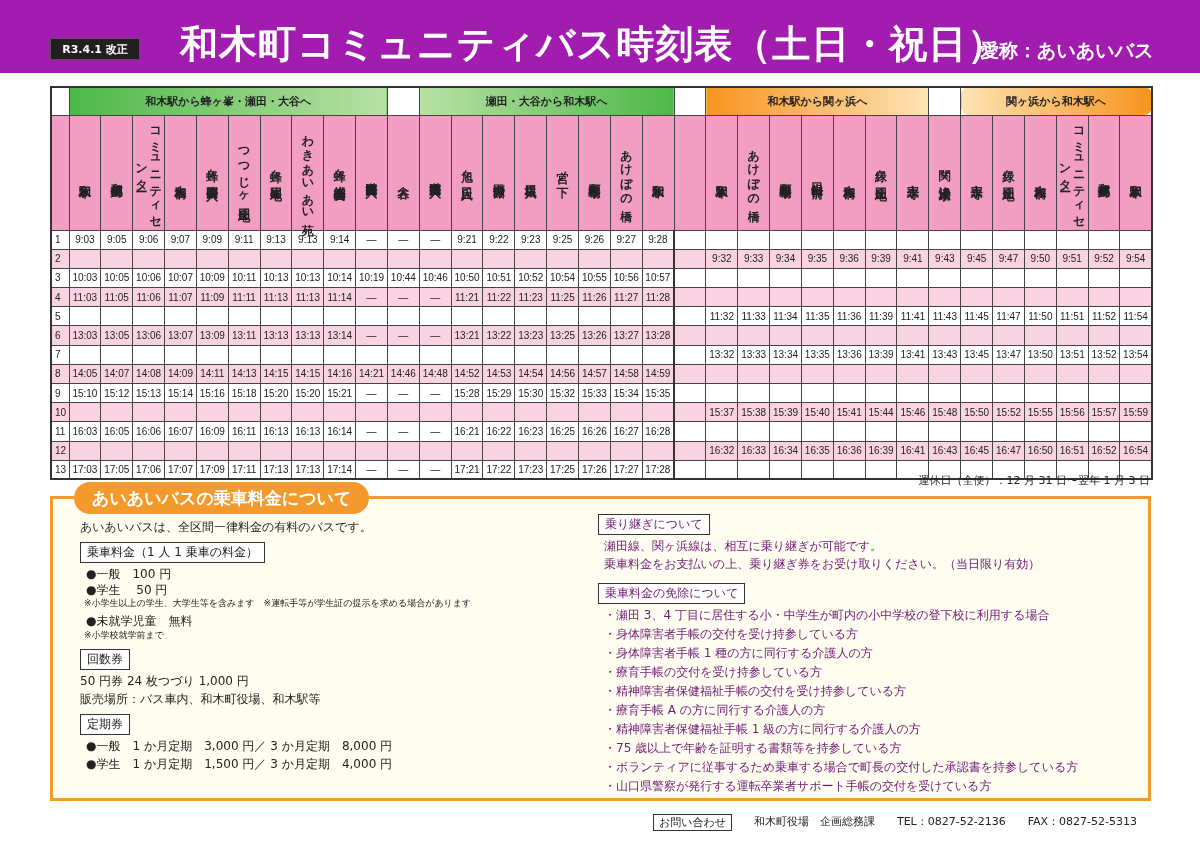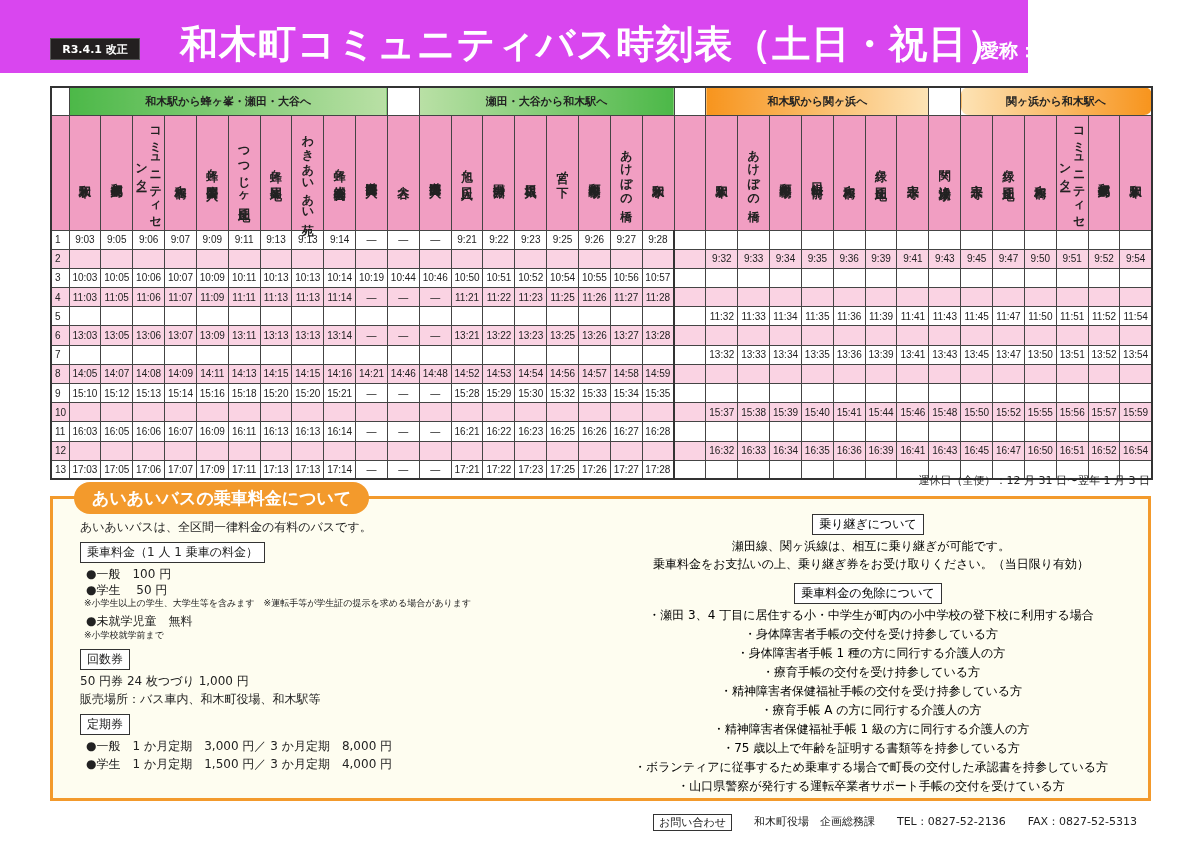--- a/index.html
+++ b/index.html
@@ -1,19 +1,19 @@
 <!DOCTYPE html>
 <html><head>
 <meta charset="utf-8">
 <style>
   * { box-sizing: border-box; margin: 0; padding: 0; }
   html, body { width: 1200px; height: 853px; background: #ffffff; overflow: hidden; }
   body { font-family: "DejaVu Sans", "Liberation Sans", sans-serif; color: #222; position: relative; }
 
-  .header { position: absolute; left: 0; top: 0; width: 1028px; height: 73px; background: #d946ef; }
+  .header { position: absolute; left: 0; top: 0; width: 1200px; height: 73px; background: #a21caf; }
   .rev-badge { position: absolute; left: 50px; top: 38px; width: 90px; height: 22px; background: #231f20; color: #fff; font-size: 11px; font-weight: bold; line-height: 22px; text-align: center; border: 1px solid #555; }
   .main-title { position: absolute; left: 180px; top: 20px; font-size: 38px; font-weight: bold; color: #fff; letter-spacing: 1px; white-space: nowrap; line-height: 48px; }
   .nickname { position: absolute; left: 980px; top: 38px; font-size: 19px; font-weight: bold; color: #fff; white-space: nowrap; }
 
   
   .tt { position: absolute; left: 50px; top: 86px; width: 1101px; border: 2px solid #333; border-collapse: collapse; table-layout: fixed; }
   .tt td, .tt th { border: 1px solid #444; font-weight: normal; padding: 0; text-align: center; }
   .tt .band th { height: 28px; font-size: 11px; font-weight: bold; color: #222; }
   .band .blank { background: #fff; }
   .band .green { background: linear-gradient(90deg, #4cb848 0%, #b9e0a5 100%); }
@@ -26,21 +26,21 @@
   .tt tbody tr:nth-child(even) td { background: #fad3e3; }
   .tt tbody td.rn { text-align: left; padding-left: 3px; font-size: 10px; }
   .tt .thick-l { border-left: 2px solid #333; }
 
   .closed-note { position: absolute; right: 50px; top: 473px; font-size: 11px; color: #222; white-space: nowrap; }
 
   
   .info { position: absolute; left: 50px; top: 496px; width: 1101px; height: 305px; background: #fefdf0; border: 3px solid #f39a2c; }
   .info-title { position: absolute; left: 74px; top: 482px; height: 32px; padding: 0 18px; background: #f39a2c; color: #fff; font-size: 17px; font-weight: bold; line-height: 32px; border-radius: 16px; white-space: nowrap; }
   .col-left { position: absolute; left: 80px; top: 518px; width: 510px; font-size: 12px; color: #222; }
-  .col-right { position: absolute; left: 598px; top: 508px; width: 540px; font-size: 12px; color: #000000; text-align: center; }
+  .col-right { position: absolute; left: 598px; top: 508px; width: 540px; font-size: 12px; color: #701a75; }
   .boxlabel { display: inline-block; border: 1px solid #333; padding: 1px 6px; font-size: 12px; background: #fff; margin-top: 6px; margin-bottom: 2px; }
   .line { line-height: 18px; white-space: nowrap; }
   .line.ind { padding-left: 6px; }
   .small { font-size: 9px; line-height: 12px; padding-left: 4px; white-space: nowrap; }
   .exempt .line { line-height: 19px; padding-left: 6px; }
 
   .contact { position: absolute; right: 63px; top: 814px; font-size: 11px; white-space: nowrap; display: flex; align-items: flex-start; gap: 22px; }
   .contact .boxlabel { margin: 0; font-size: 11px; padding: 0 5px; }
 </style>
 </head>

